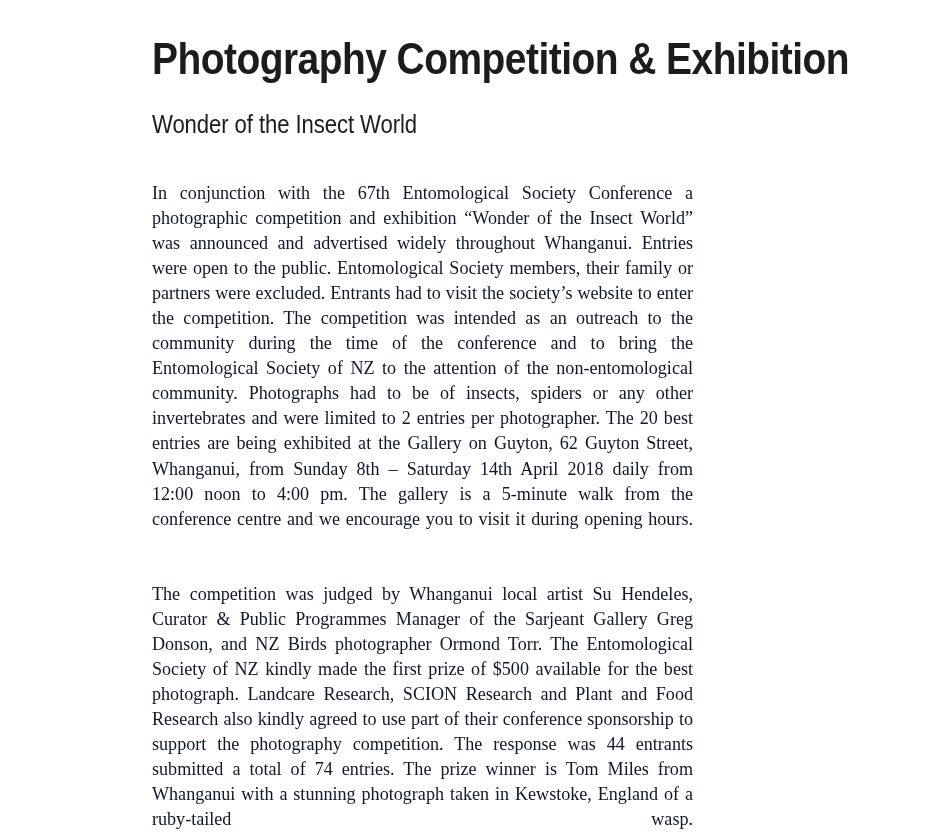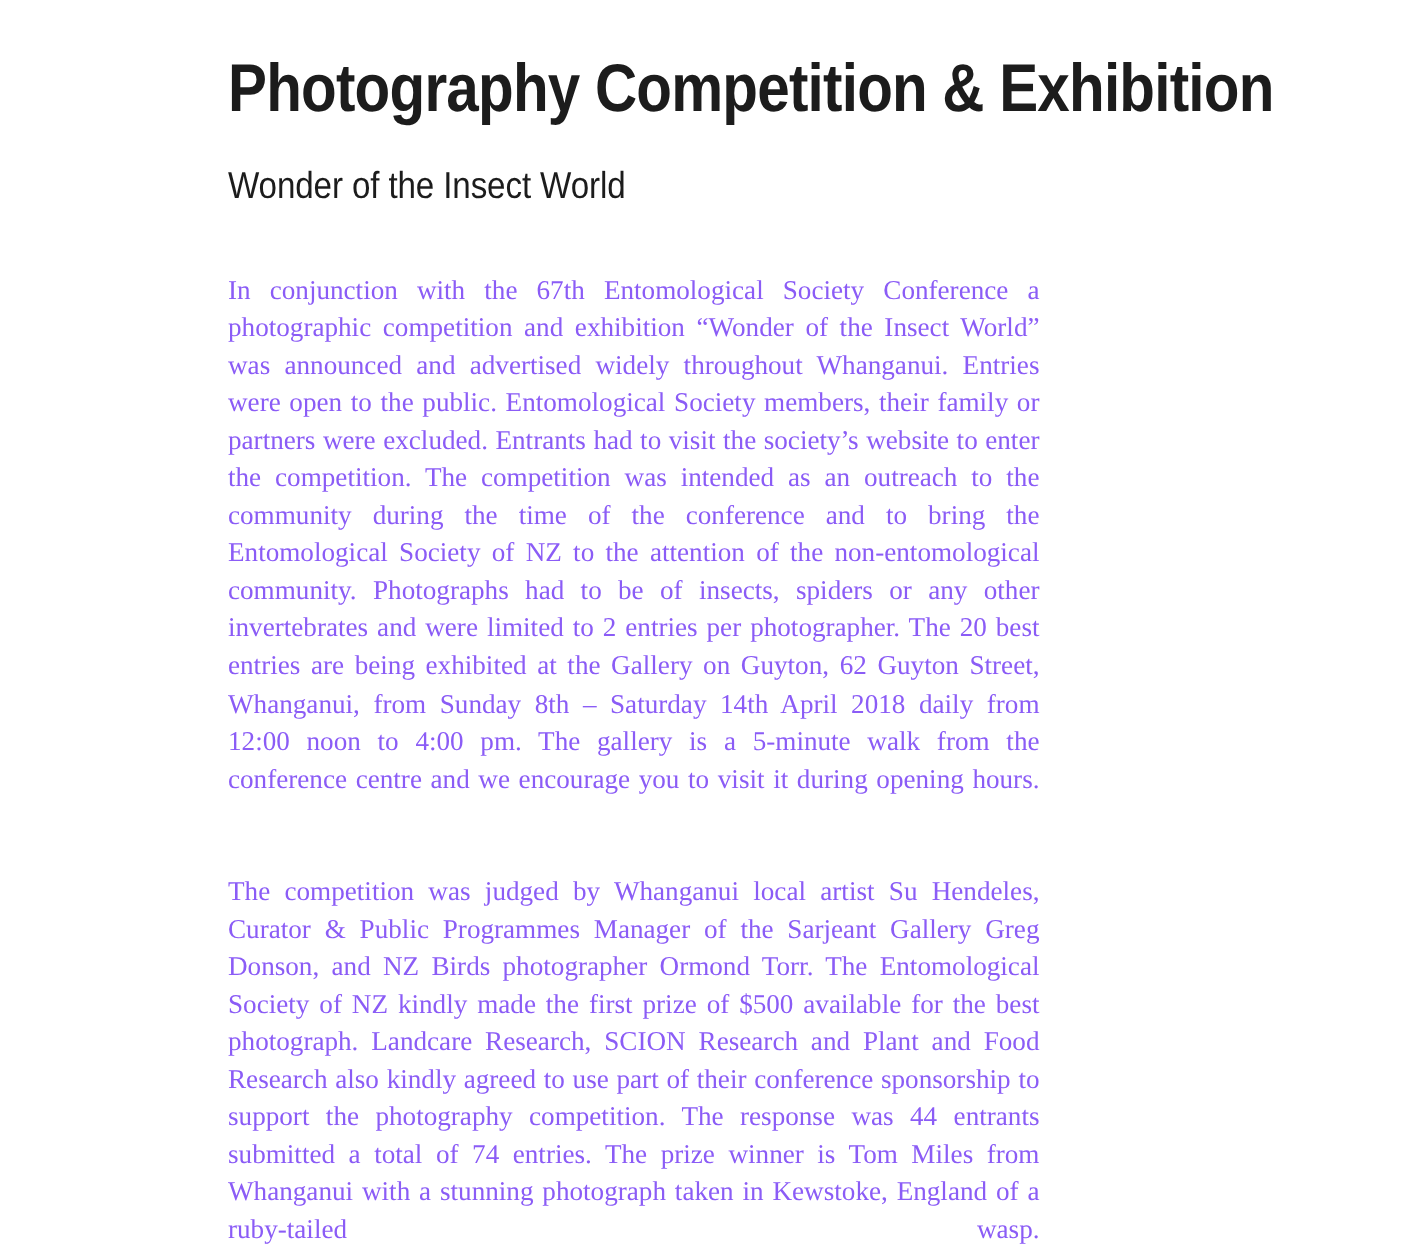--- a/index.html
+++ b/index.html
@@ -68,21 +68,21 @@
     padding-top: 44px;
   }
 
   p.para {
     margin: 0;
     padding: 0;
     width: 541px;
     font-family: "Liberation Serif", "DejaVu Serif", serif;
     font-size: 18.1px;
     line-height: 25.05px;
-    color: #8b5cf6;
+    color: #0f172a;
     text-align: justify;
     text-justify: inter-word;
     hyphens: manual;
     -webkit-hyphens: manual;
     word-spacing: 0.15px;
   }
 
   p.para + p.para {
     margin-top: 25px;
   }

